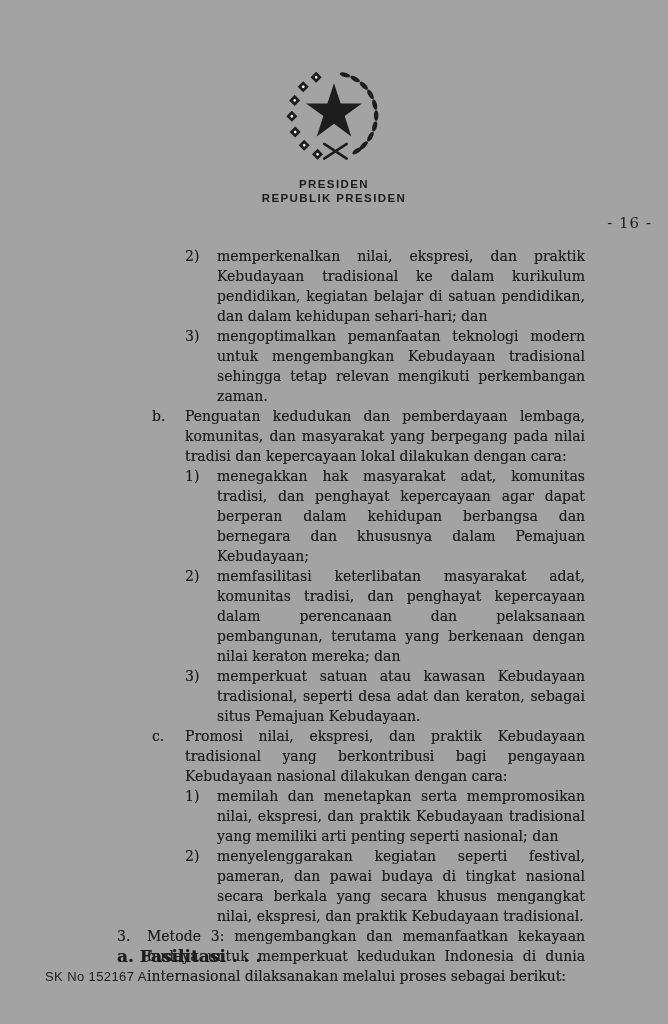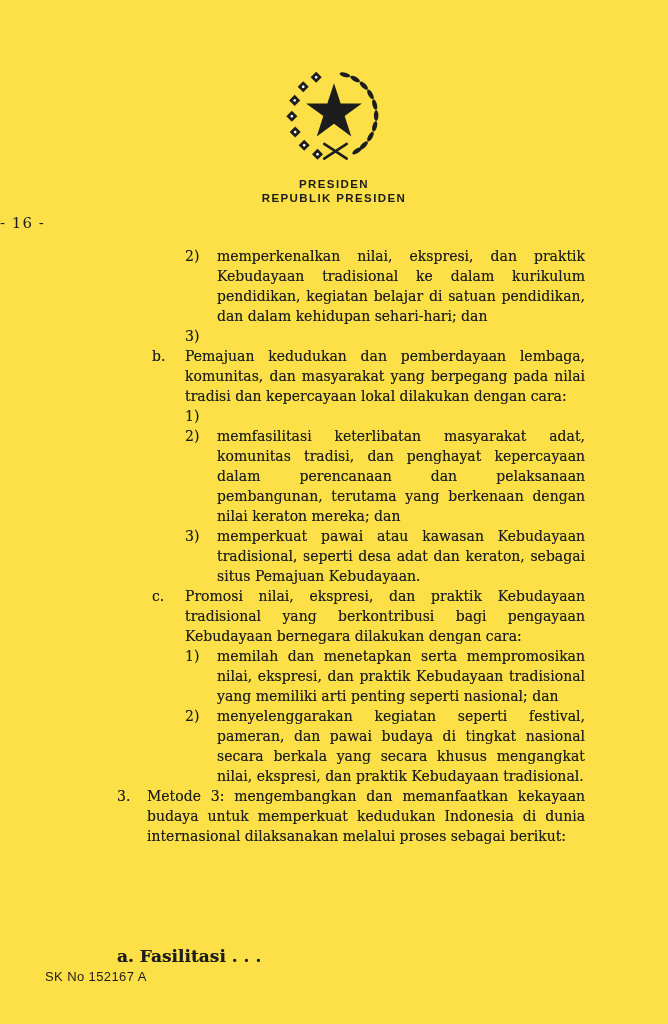--- a/index.html
+++ b/index.html
@@ -1,20 +1,20 @@
 <!DOCTYPE html>
 <html><head>
 <meta charset="utf-8">
 <style>
   html, body { margin:0; padding:0; background:#d9d9d9; }
   .page {
     position: relative;
     width: 668px;
     height: 1024px;
-    background: #fde047;
+    background: #a3a3a3;
     font-family: "DejaVu Serif", "Liberation Serif", serif;
     color: #1d1d1d;
     overflow: hidden;
     margin: 0 auto;
   }
   .seal {
     position: absolute;
     left: 284px;
     top: 66px;
     width: 100px;
@@ -28,22 +28,22 @@
     font-family: "Liberation Sans", sans-serif;
     font-weight: bold;
     font-size: 11.5px;
     letter-spacing: 1.4px;
     line-height: 14px;
     color: #1b1b1b;
   }
   .page-number {
     position: absolute;
     top: 214px;
-    left: 0; right: 4px;
-    text-align: left;
+    left: 0; right: 16px;
+    text-align: right;
     font-size: 15px;
     letter-spacing: 1px;
   }
   .body-text {
     position: absolute;
     top: 246px;
     left: 117px;
     width: 468px;
     font-size: 14px;
     line-height: 20px;
@@ -143,44 +143,46 @@
 
   <div class="body-text">
 
     <div class="item lv2">
       <span class="marker">2)</span>
       <span class="text">memperkenalkan nilai, ekspresi, dan praktik Kebudayaan tradisional ke dalam kurikulum pendidikan, kegiatan belajar di satuan pendidikan, dan dalam kehidupan sehari-hari; dan</span>
     </div>
 
     <div class="item lv2">
       <span class="marker">3)</span>
+      <span class="text">mengoptimalkan pemanfaatan teknologi modern untuk mengembangkan Kebudayaan tradisional sehingga tetap relevan mengikuti perkembangan zaman.</span>
     </div>
 
     <div class="item lv1">
       <span class="marker">b.</span>
-      <span class="text">Pemajuan kedudukan dan pemberdayaan lembaga, komunitas, dan masyarakat yang berpegang pada nilai tradisi dan kepercayaan lokal dilakukan dengan cara:</span>
+      <span class="text">Penguatan kedudukan dan pemberdayaan lembaga, komunitas, dan masyarakat yang berpegang pada nilai tradisi dan kepercayaan lokal dilakukan dengan cara:</span>
     </div>
 
     <div class="item lv2">
       <span class="marker">1)</span>
+      <span class="text">menegakkan hak masyarakat adat, komunitas tradisi, dan penghayat kepercayaan agar dapat berperan dalam kehidupan berbangsa dan bernegara dan khususnya dalam Pemajuan Kebudayaan;</span>
     </div>
 
     <div class="item lv2">
       <span class="marker">2)</span>
       <span class="text">memfasilitasi keterlibatan masyarakat adat, komunitas tradisi, dan penghayat kepercayaan dalam perencanaan dan pelaksanaan pembangunan, terutama yang berkenaan dengan nilai keraton mereka; dan</span>
     </div>
 
     <div class="item lv2">
       <span class="marker">3)</span>
-      <span class="text">memperkuat pawai atau kawasan Kebudayaan tradisional, seperti desa adat dan keraton, sebagai situs Pemajuan Kebudayaan.</span>
+      <span class="text">memperkuat satuan atau kawasan Kebudayaan tradisional, seperti desa adat dan keraton, sebagai situs Pemajuan Kebudayaan.</span>
     </div>
 
     <div class="item lv1">
       <span class="marker">c.</span>
-      <span class="text">Promosi nilai, ekspresi, dan praktik Kebudayaan tradisional yang berkontribusi bagi pengayaan Kebudayaan bernegara dilakukan dengan cara:</span>
+      <span class="text">Promosi nilai, ekspresi, dan praktik Kebudayaan tradisional yang berkontribusi bagi pengayaan Kebudayaan nasional dilakukan dengan cara:</span>
     </div>
 
     <div class="item lv2">
       <span class="marker">1)</span>
       <span class="text">memilah dan menetapkan serta mempromosikan nilai, ekspresi, dan praktik Kebudayaan tradisional yang memiliki arti penting seperti nasional; dan</span>
     </div>
 
     <div class="item lv2">
       <span class="marker">2)</span>
       <span class="text">menyelenggarakan kegiatan seperti festival, pameran, dan pawai budaya di tingkat nasional secara berkala yang secara khusus mengangkat nilai, ekspresi, dan praktik Kebudayaan tradisional.</span>

